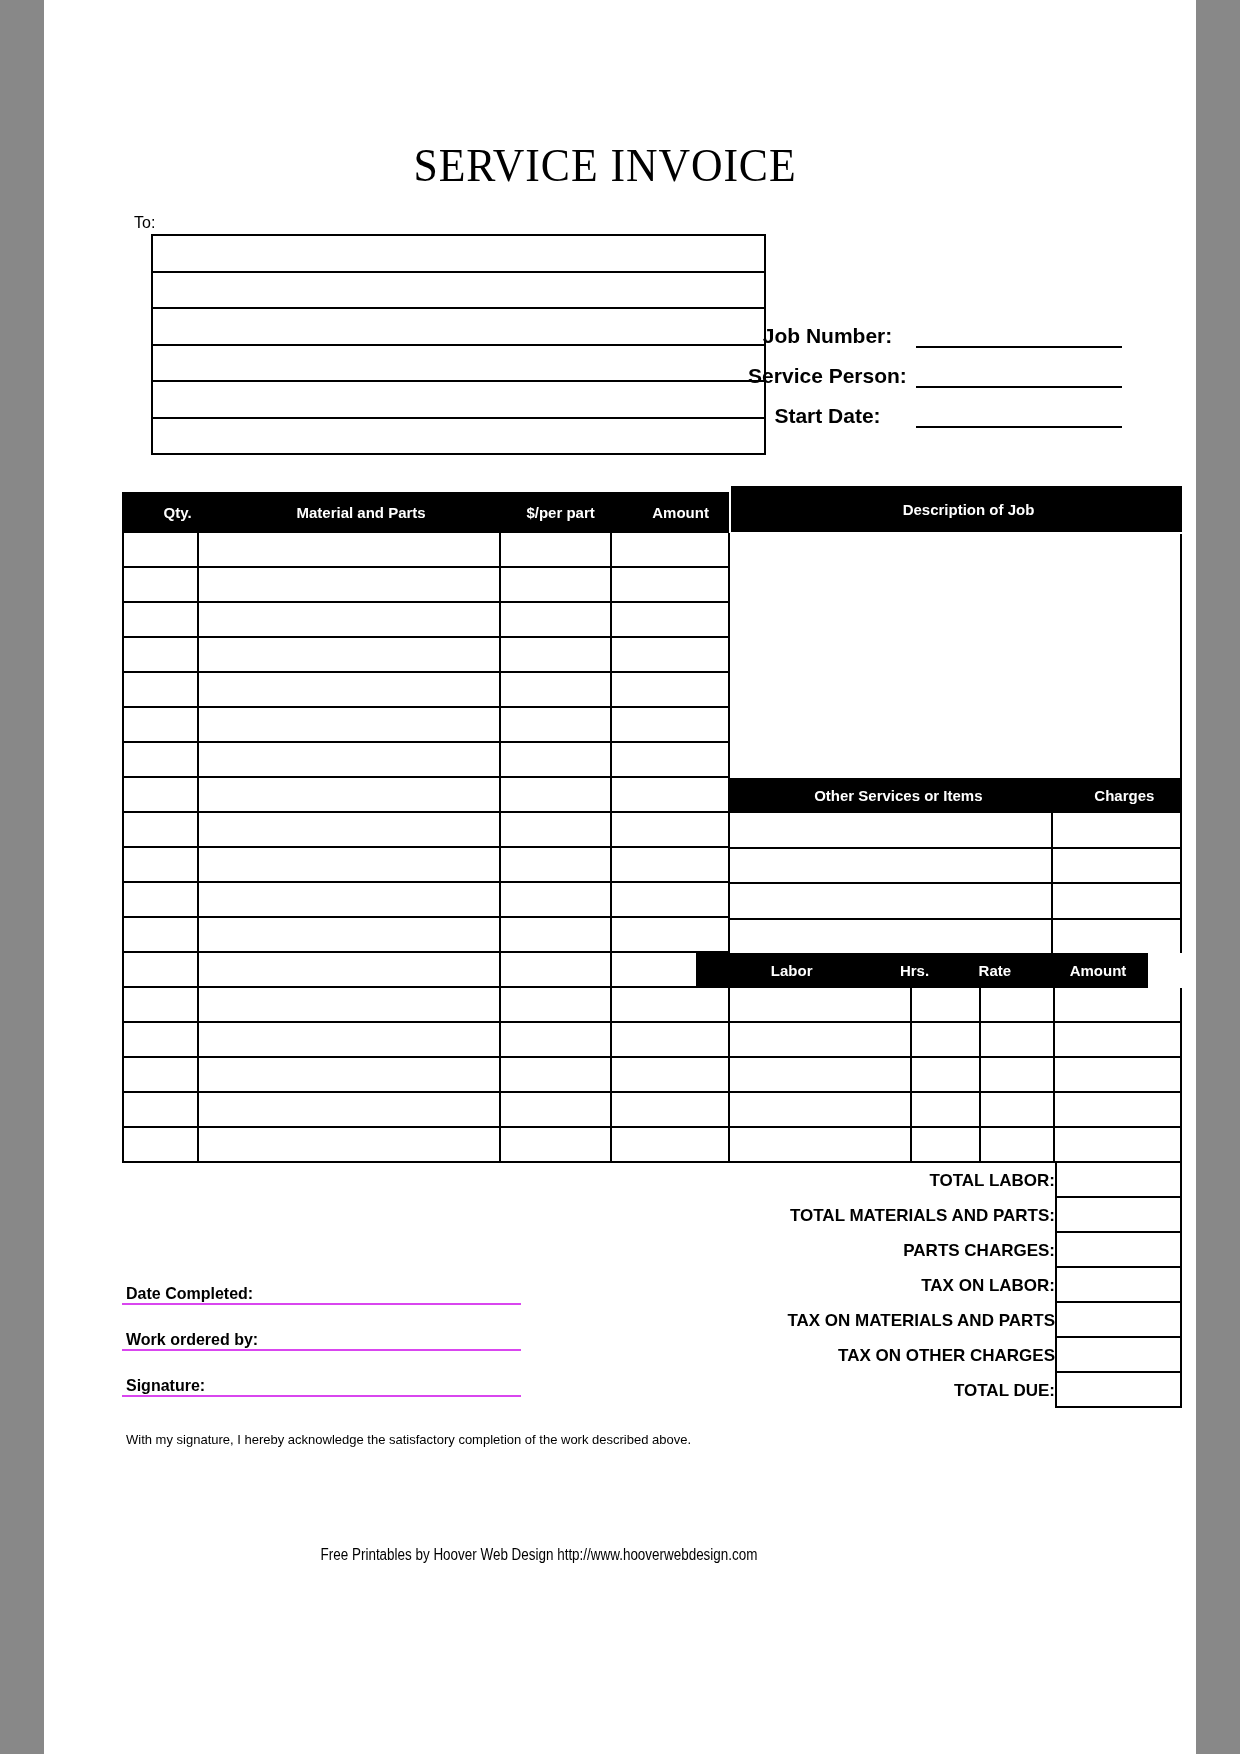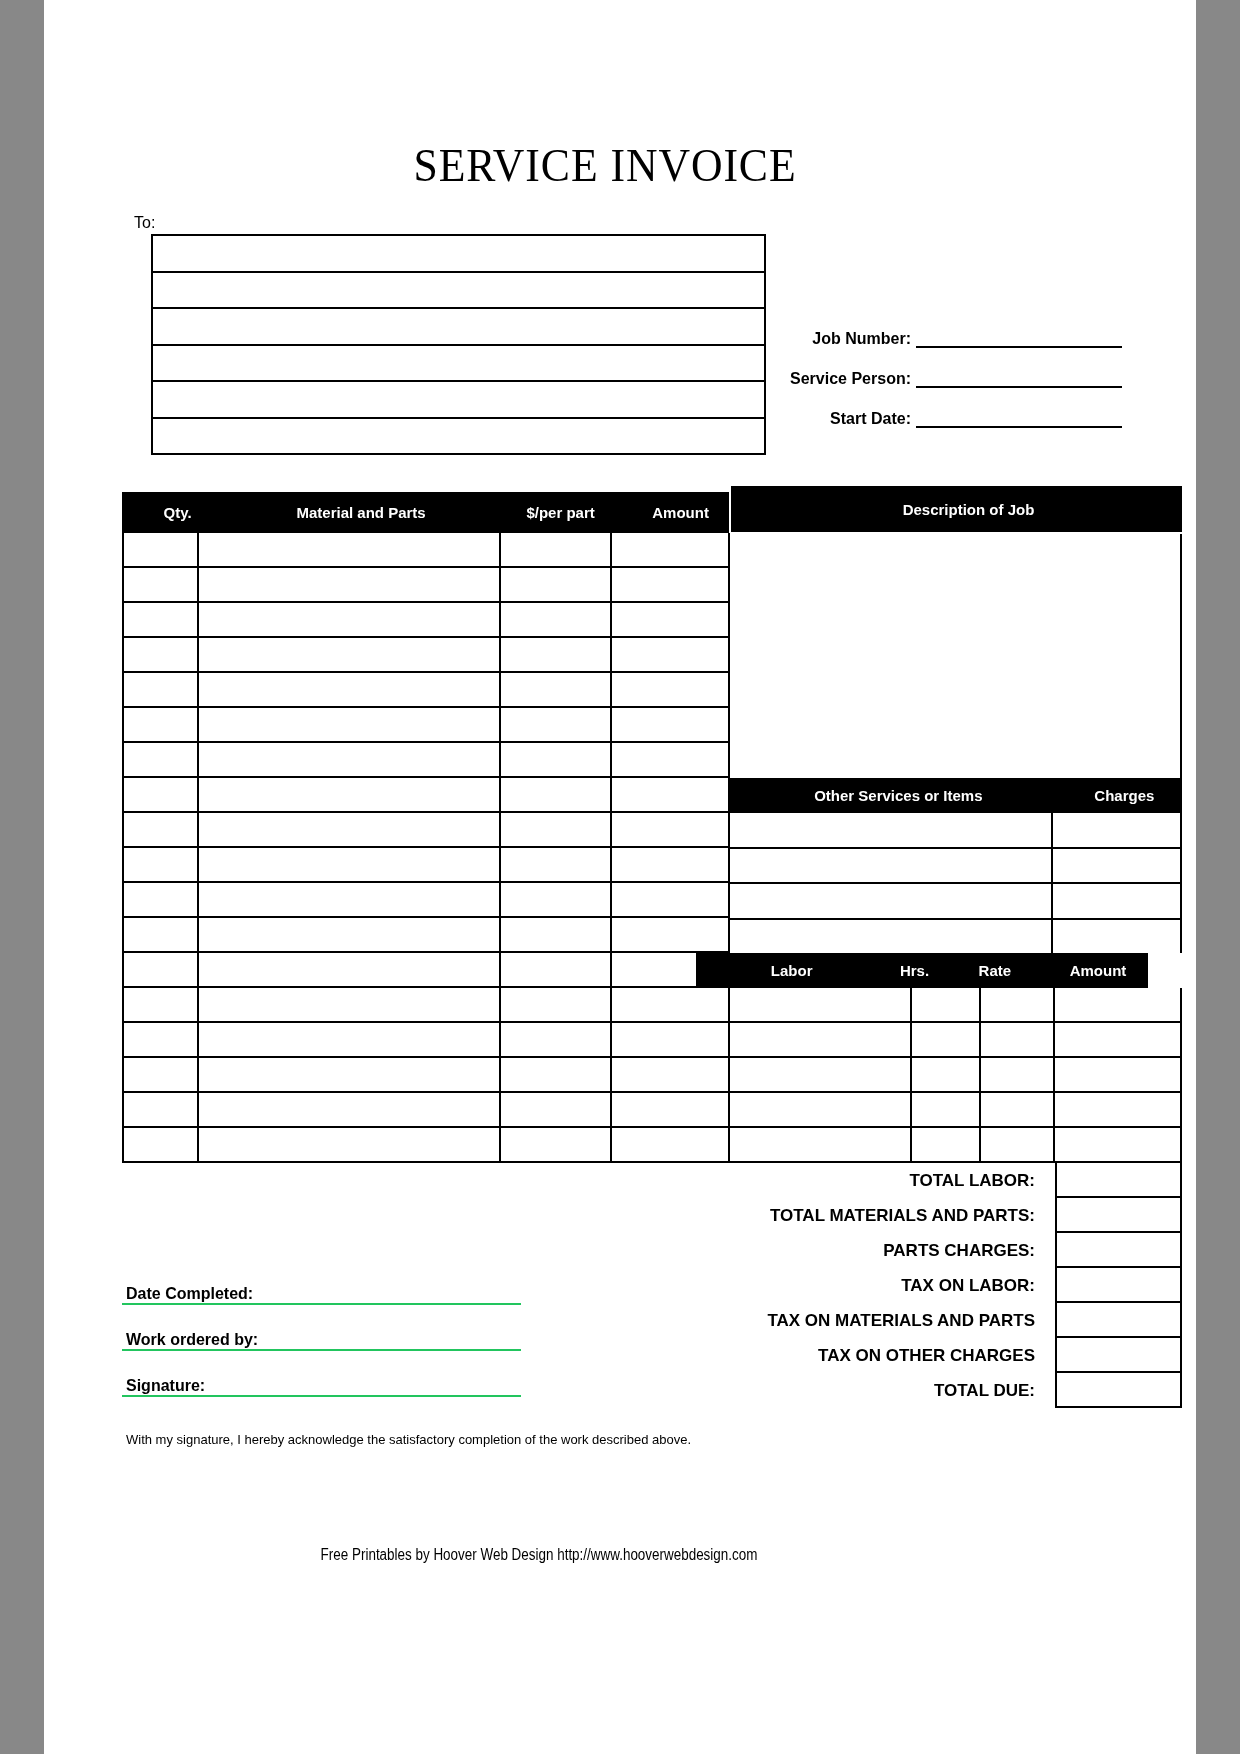--- a/index.html
+++ b/index.html
@@ -20,21 +20,21 @@
   .to-label { position:absolute; left:90px; top:214px; font-size:16px; }
   .to-box {
     position:absolute; left:107px; top:234px; width:615px; height:221px;
     border:2px solid #000; display:flex; flex-direction:column;
   }
   .to-box .trow { flex:1; }
   .to-box .trow + .trow { border-top:2px solid #000; }
   
   .hfields { position:absolute; left:700px; top:326px; width:378px; }
   .hfield { display:flex; align-items:flex-end; height:22px; margin-bottom:18px; }
-  .hfield .flabel { flex:1; text-align:right; font-weight:bold; font-size:16px; padding-right:5px; white-space:nowrap; }
+  .hfield .flabel { flex:1; text-align:center; font-weight:bold; font-size:21px; padding-right:5px; white-space:nowrap; }
   .hfield .fline { width:206px; height:100%; border-bottom:2px solid #000; }
   
   .bar { position:absolute; background:#000; color:#fff; font-weight:bold; font-size:15px; display:flex; align-items:center; }
   .bar .hcell { text-align:center;margin-left:24px; }
   .parts-bar { left:78px; top:492px; width:607px; height:41px; }
   .desc-bar  { left:687px; top:486px; width:451px; height:46px; justify-content:center; }
   .other-bar { left:686px; top:778px; width:452px; height:35px; }
   .labor-bar { left:652px; top:953px; width:452px; height:35px; }
   
   .grid { position:absolute; display:flex; flex-direction:column; background:#fff; }
@@ -58,26 +58,26 @@
   .cw-lamt{ flex:1; }
   
   .bw-qty{width:75px;} .bw-mat{width:304px;} .bw-per{width:113px;} .bw-amt{width:115px;}
   .bw-svc{width:323px;} .bw-chg{width:129px;}
   .bw-lab{width:182px;} .bw-hrs{width:69px;} .bw-rate{width:74px;} .bw-lamt{width:127px;}
   
   .totals { position:absolute; left:500px; top:1163px; width:638px; }
   .totrow { display:flex; height:35px; }
   .totrow .tlabel {
     flex:1; text-align:right; font-weight:bold; font-size:17px;
-    line-height:36px; padding-right:20px; white-space:nowrap;
+    line-height:36px; padding-right:0; white-space:nowrap;
   }
   .totrow .tbox { width:127px; border:2px solid #000; border-top:none; background:#fff; }
   
   .sigfields { position:absolute; left:78px; top:1283px; width:399px; }
-  .sigrow { height:22px; border-bottom:2px solid #22c55e; display:flex; align-items:flex-end; }
+  .sigrow { height:22px; border-bottom:2px solid #d946ef; display:flex; align-items:flex-end; }
   .sigrow + .sigrow { margin-top:24px; }
   .sigrow .slabel { font-weight:bold; font-size:16px; padding-left:4px; white-space:nowrap; }
   .ack { position:absolute; left:82px; top:1432px; font-size:13px; white-space:nowrap; }
   
   .footer {
     position:absolute; left:495px; top:1546px; white-space:nowrap;
     font-size:16px; transform:translateX(-50%) scaleX(0.84);
   }
 </style>
 </head>

